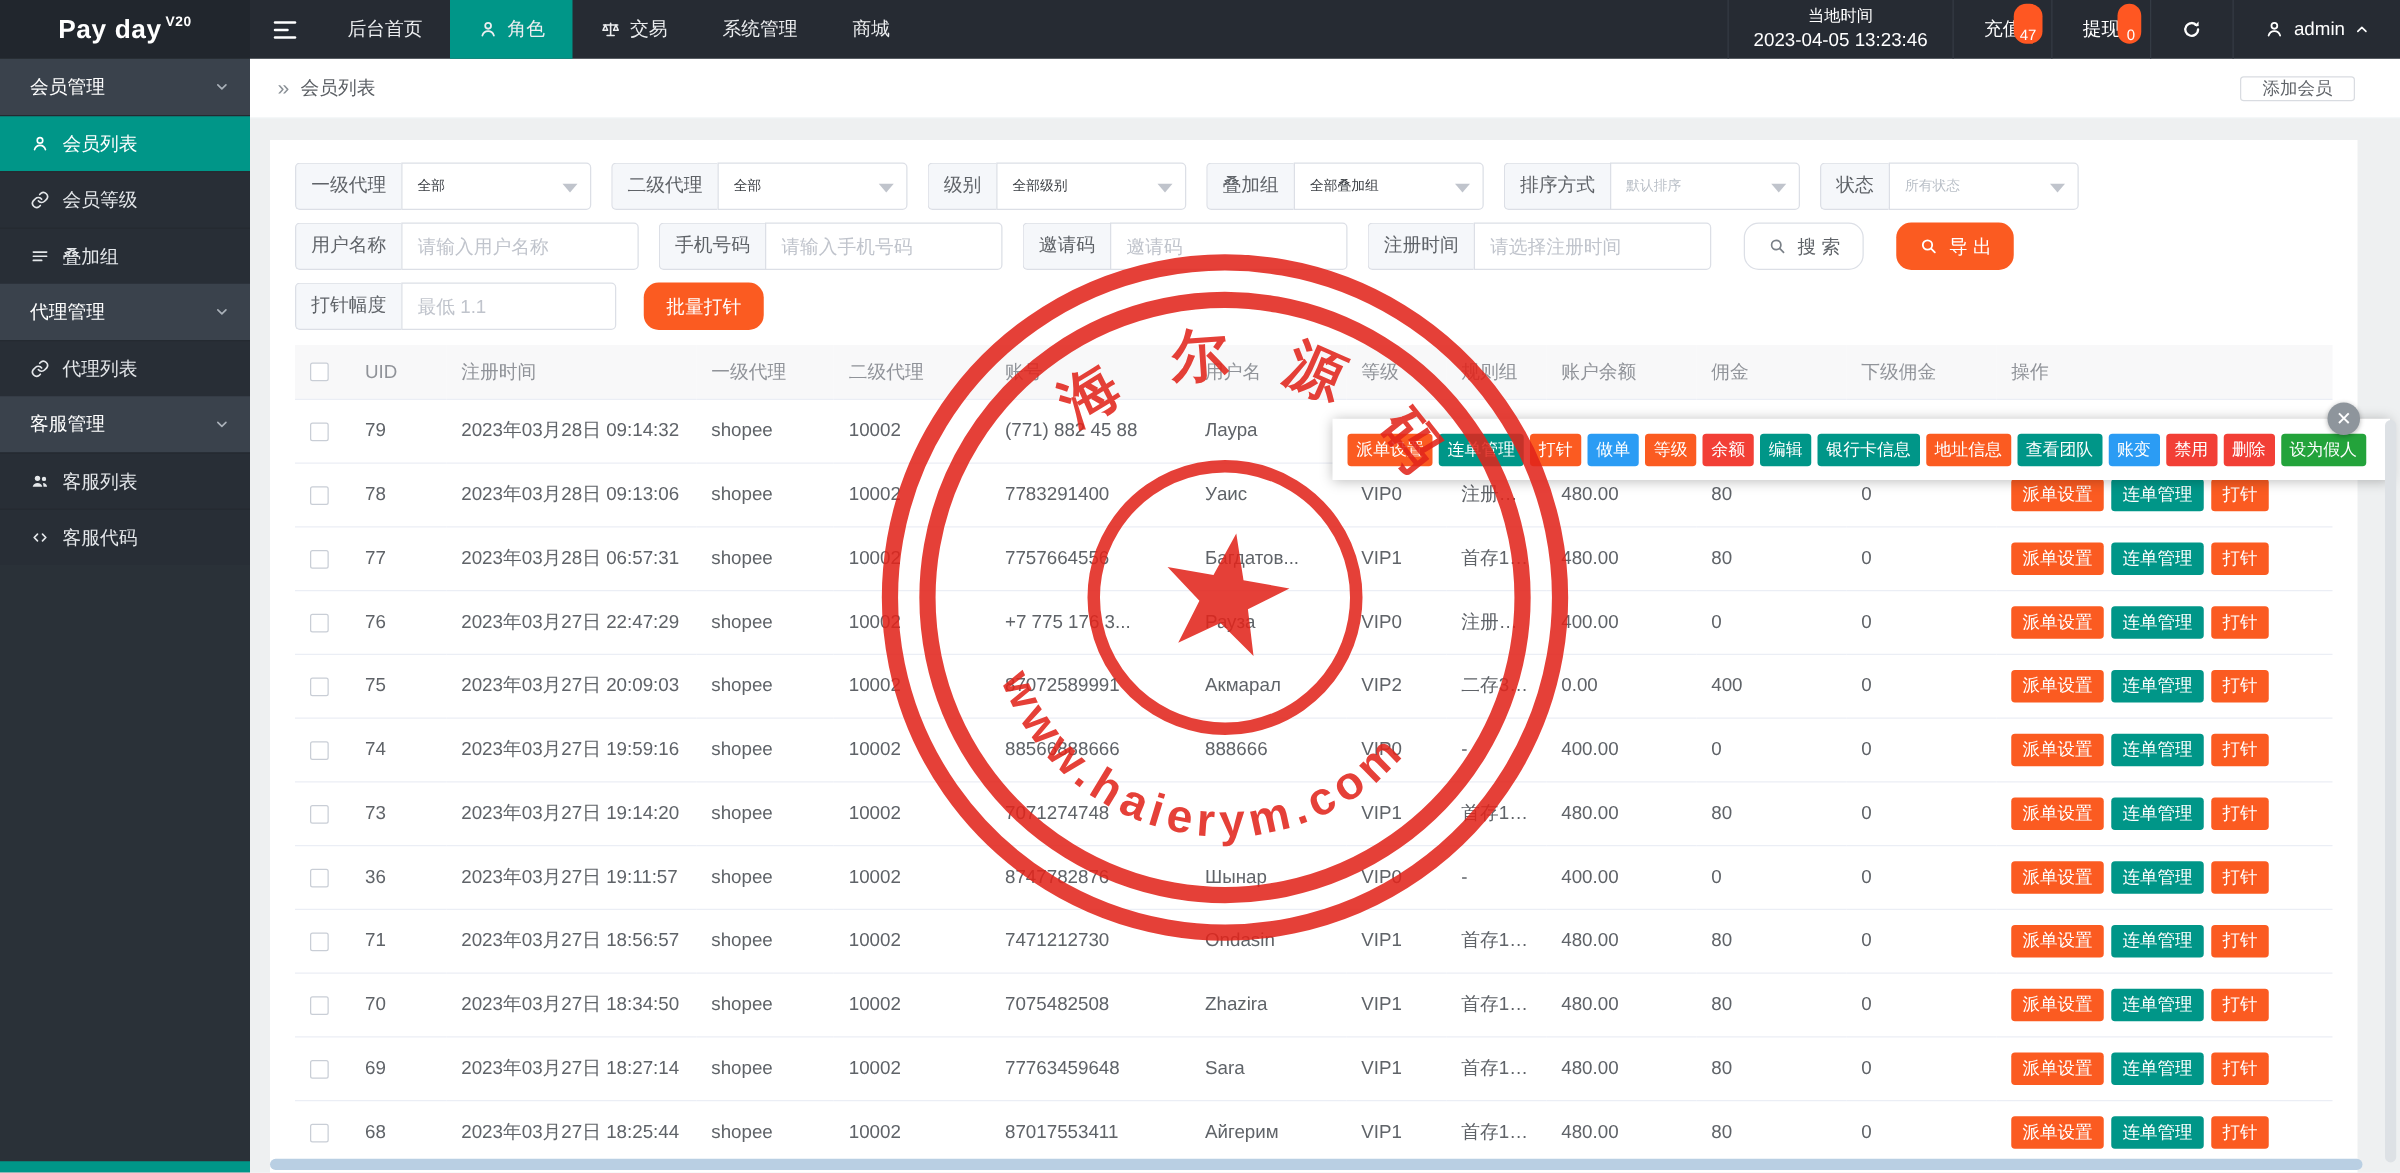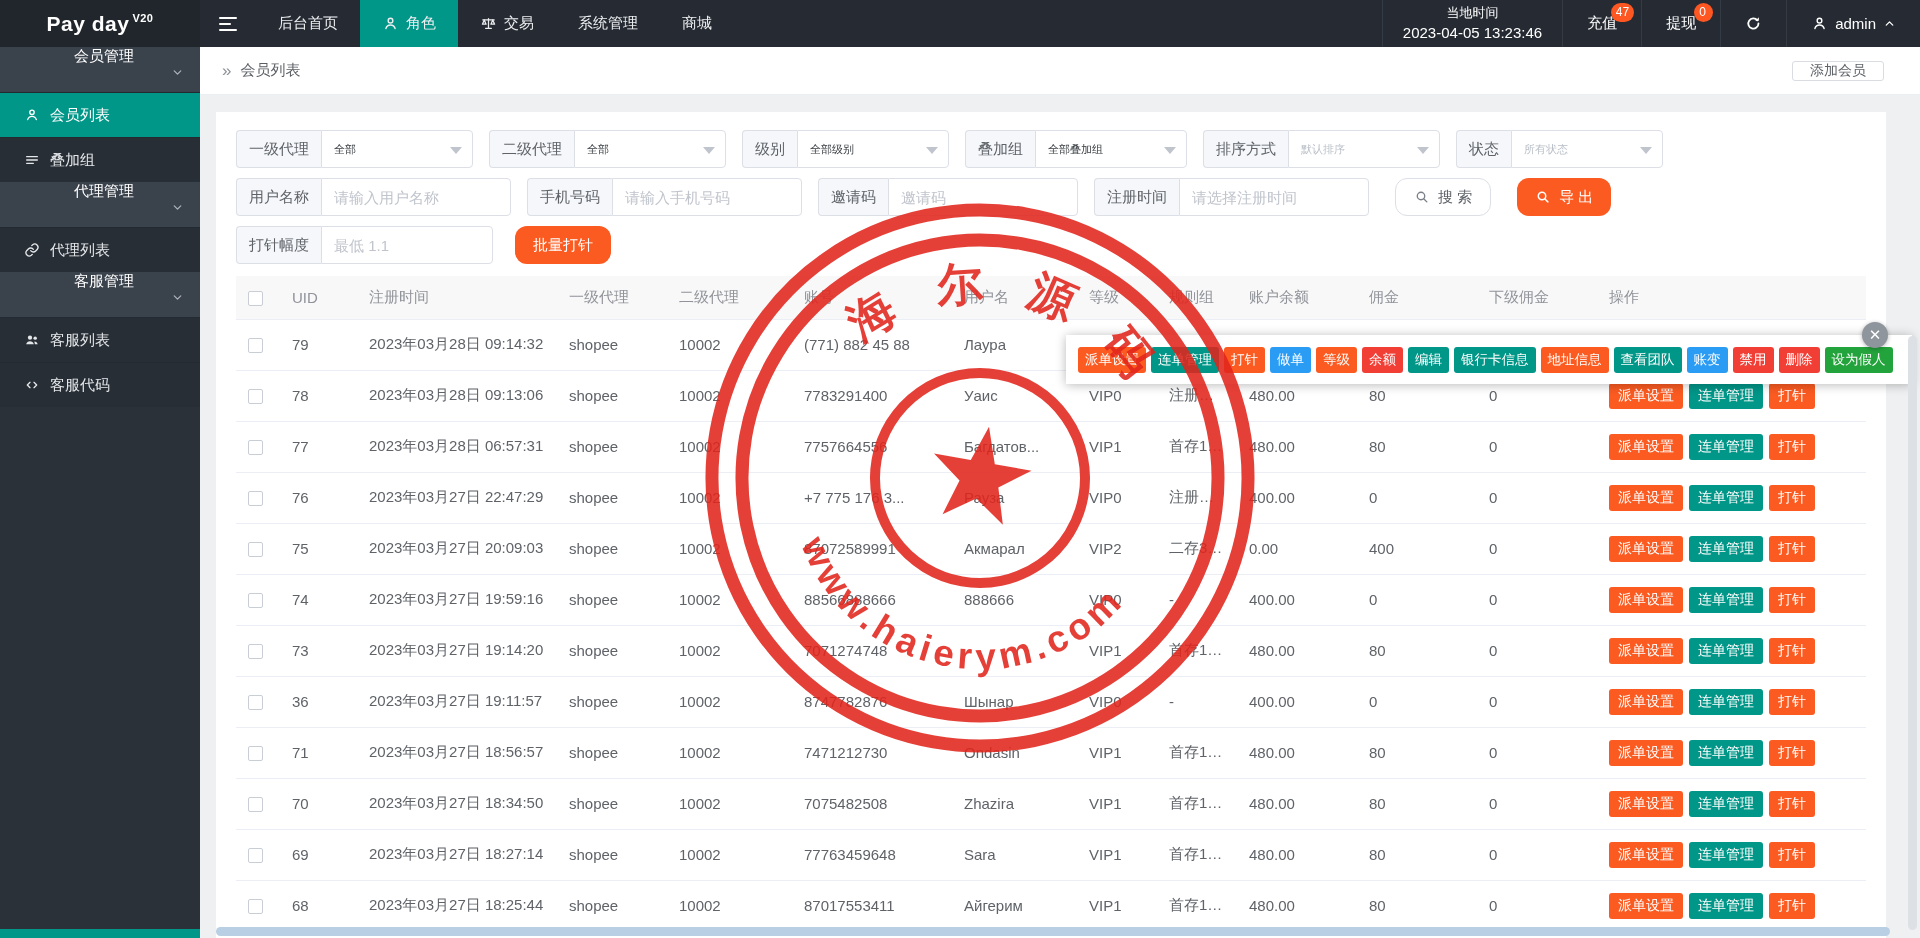--- a/index.html
+++ b/index.html
@@ -19,28 +19,28 @@
   #topnav { display:flex; align-items:stretch; }
   .nav-item { display:flex; align-items:center; gap:7px; padding:0 22px; font-size:15px; color:#eceef0; cursor:pointer; }
   .nav-item.active { background:#009688; }
   .topbar-right { margin-left:auto; display:flex; align-items:stretch; }
   .time-block { display:flex; flex-direction:column; justify-content:center; align-items:center;
                 padding:0 20px; border-left:1px solid #343b44; line-height:1.5; }
   .time-label { font-size:13px; } .time-value { font-size:15px; }
   .top-item { position:relative; display:flex; align-items:center; gap:7px; padding:0 24px;
               font-size:15px; border-left:1px solid #343b44; cursor:pointer; }
   .badge { position:absolute; top:3px; right:7px; min-width:19px; height:19px; line-height:19px;
-           background:#ff5722; border-radius:10px; font-size:12px; text-align:left; padding:0 5px; }
+           background:#ff5722; border-radius:10px; font-size:12px; text-align:right; padding:16px 5px; }
   .icon { display:inline-flex; align-items:center; justify-content:center; }
   .icon svg { width:17px; height:17px; }
 
   
   .sidebar { position:absolute; top:47px; left:0; width:200px; height:891px; background:#2a3138; z-index:9; }
   .side-group-header { height:45px; display:flex; align-items:center; padding:0 16px 0 24px;
-                       background:#3a424c; color:#fff; font-size:15px; cursor:pointer;flex-direction:column; }
+                       background:#3a424c; color:#fff; font-size:15px; cursor:pointer; }
   .side-group-header .chev { margin-left:auto; color:#aab1b9; }
   .side-group-header .chev svg { width:13px; height:13px; }
   .side-item { height:45px; display:flex; align-items:center; gap:10px; padding-left:24px;
                background:#282e36; color:#e4e7ea; font-size:15px; border-top:1px solid #242a31; cursor:pointer; }
   .side-item.active { background:#009688; color:#fff; }
   .side-item .icon svg { width:16px; height:16px; }
   .sidebar::after { content:""; position:absolute; left:0; bottom:0; width:100%; height:9px; background:#009688; }
 
   
   .main { position:absolute; left:200px; top:47px; right:0; bottom:0; background:#eef0f1; }
@@ -199,20 +199,29 @@
         <span class="icon">
           <svg viewBox="0 0 24 24">
             <circle cx="12" cy="8" r="3.3" fill="none" stroke="currentColor" stroke-width="2"></circle>
             <path d="M5.5 19c1-3.4 3.5-5 6.5-5s5.5 1.6 6.5 5" fill="none" stroke="currentColor" stroke-width="2" stroke-linecap="round"></path>
           </svg>
         </span>
         <span>会员列表</span>
       </div>
       <div class="side-item">
         <span class="icon">
+          <svg viewBox="0 0 24 24" fill="none" stroke="currentColor" stroke-width="2" stroke-linecap="round">
+            <path d="M10 13a5 5 0 0 0 7.5.5l2.5-2.5a5 5 0 0 0-7-7l-1.4 1.4"></path>
+            <path d="M14 11a5 5 0 0 0-7.5-.5L4 13a5 5 0 0 0 7 7l1.4-1.4"></path>
+          </svg>
+        </span>
+        <span>会员等级</span>
+      </div>
+      <div class="side-item">
+        <span class="icon">
           <svg viewBox="0 0 24 24" stroke="currentColor" stroke-width="2" stroke-linecap="round">
             <path d="M4 7h16M4 12h16M4 17h10"></path>
           </svg>
         </span>
         <span>叠加组</span>
       </div>
       <div class="side-group-header">
         <span>代理管理</span>
         <span class="chev icon">
           <svg viewBox="0 0 24 24" fill="none" stroke="currentColor" stroke-width="2.4" stroke-linecap="round" stroke-linejoin="round">

